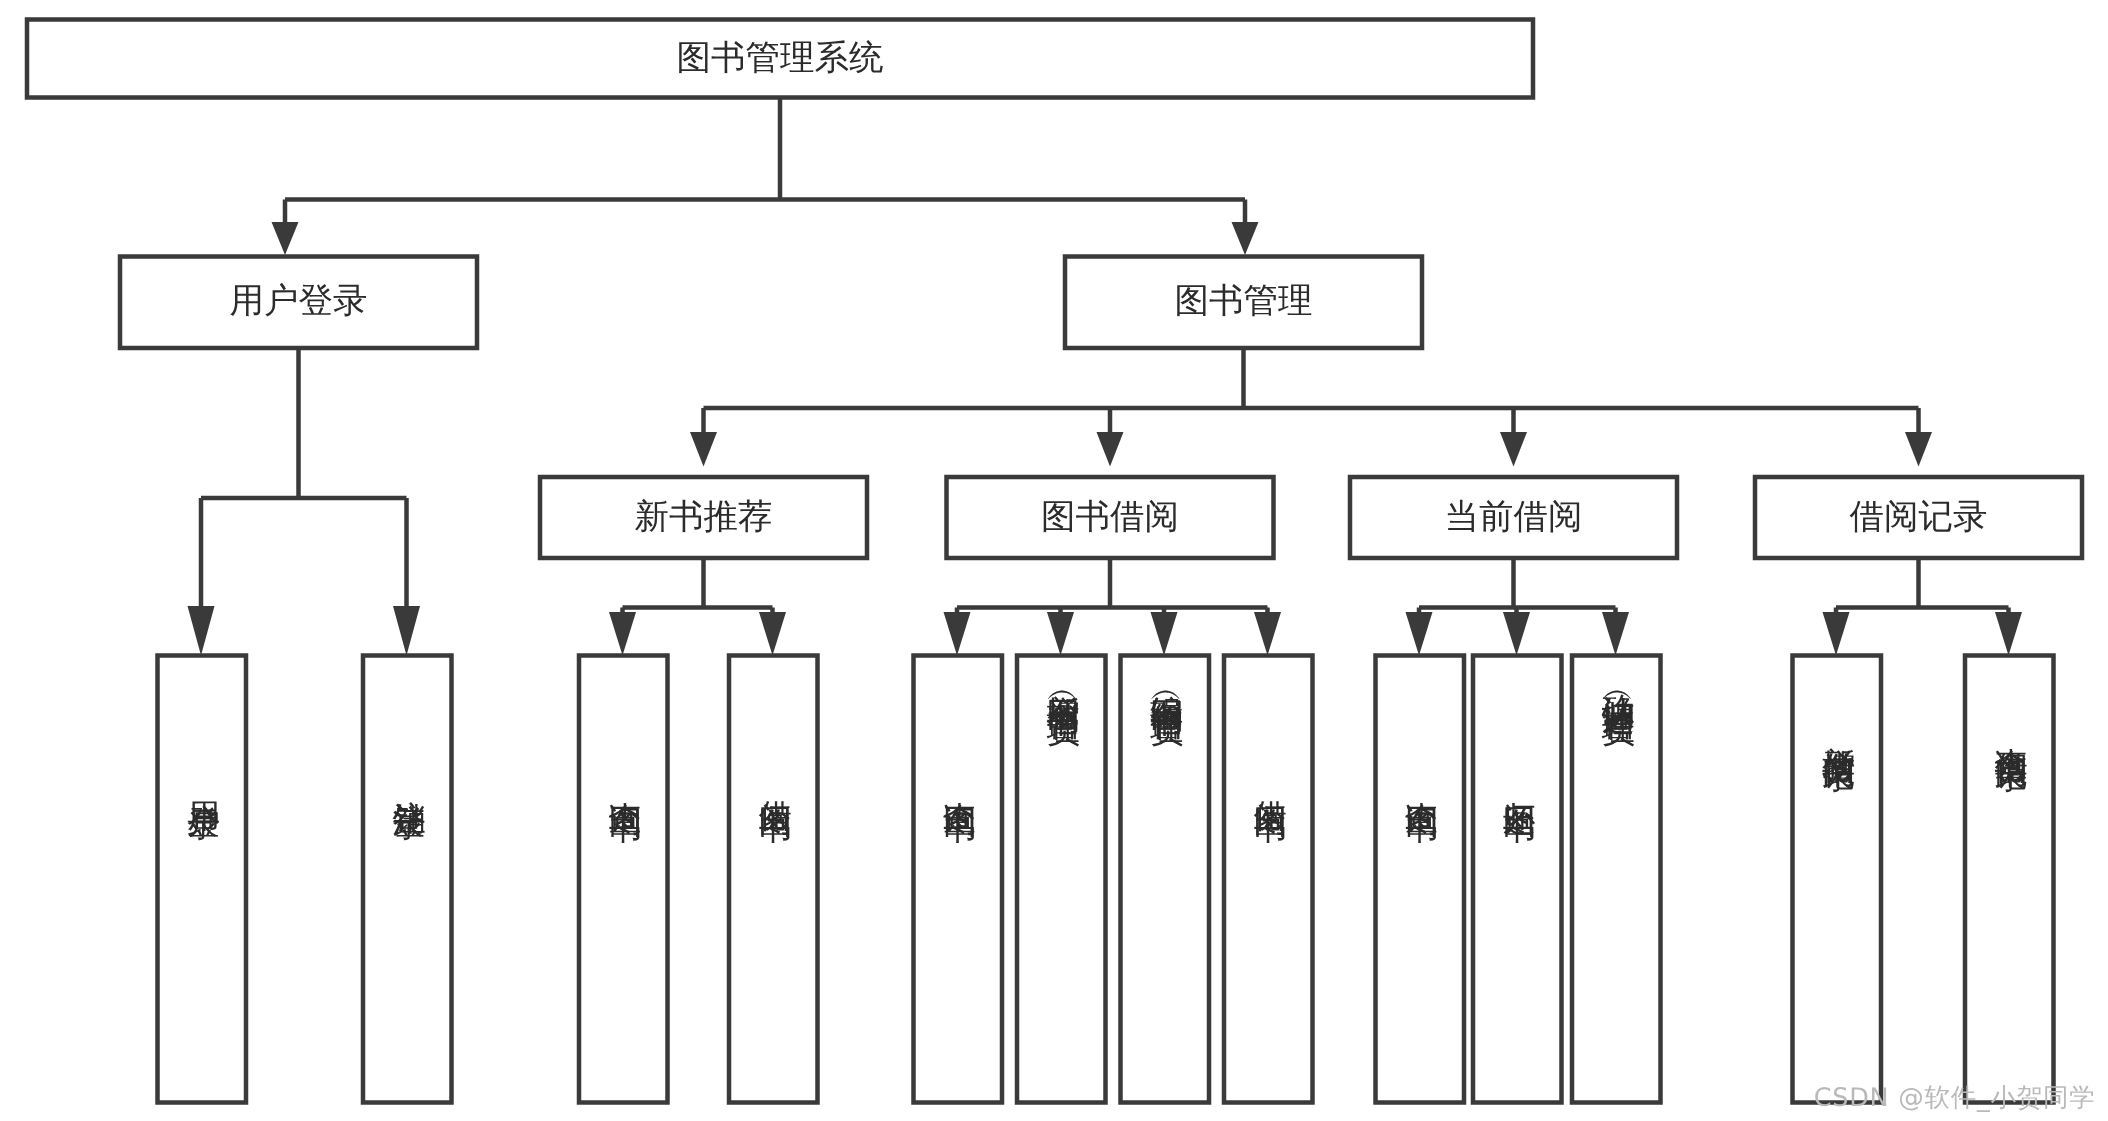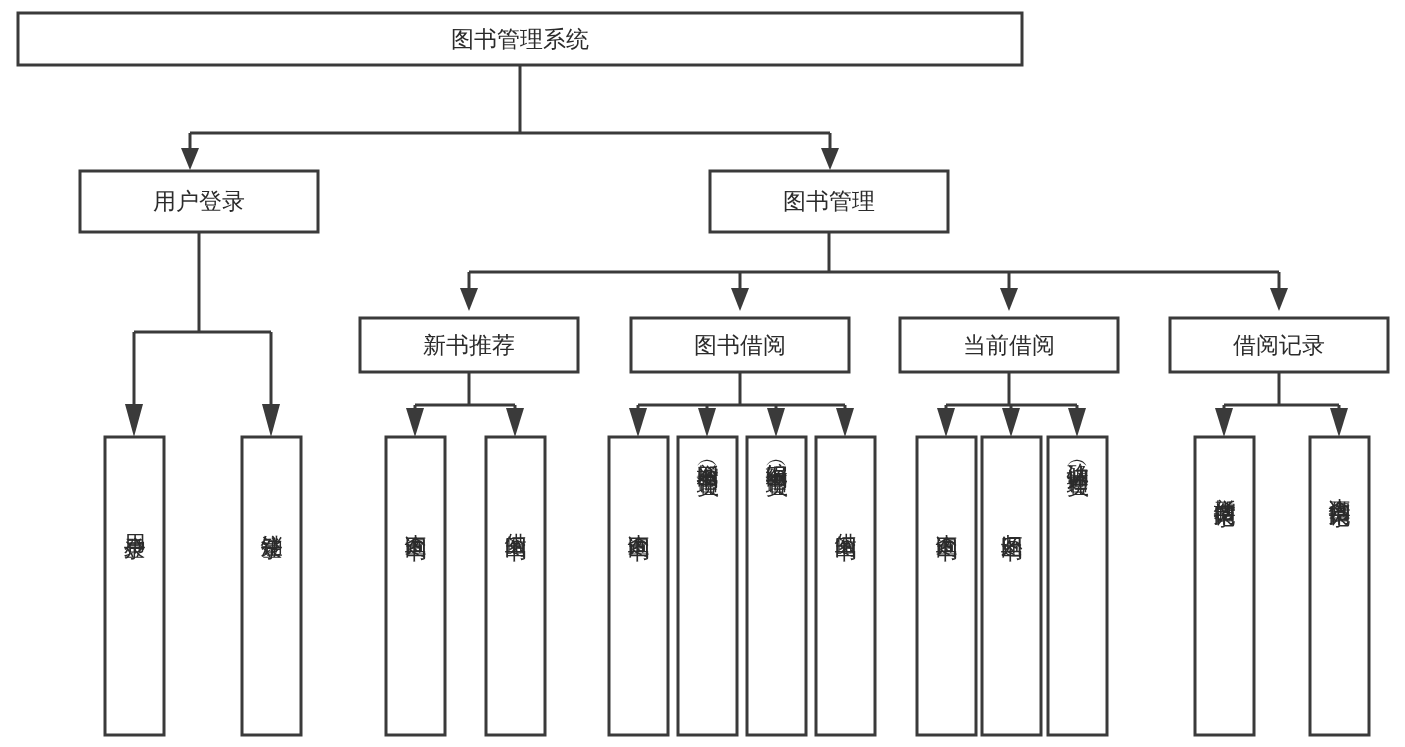--- a/index.html
+++ b/index.html
@@ -248,14 +248,15 @@
     <span class="leaf-label">确认归还（管理员）</span>
   </div>
 
   <div class="leaf-label-wrap" style="left:1195px; top:480px; width:59px; height:250px;">
     <span class="leaf-label">新增借阅记录</span>
   </div>
   <div class="leaf-label-wrap" style="left:1310px; top:480px; width:59px; height:250px;">
     <span class="leaf-label">查询借阅记录</span>
   </div>
 
+  <div class="watermark">CSDN @软件_小贺同学</div>
 
 </div>
 
 </body></html>

